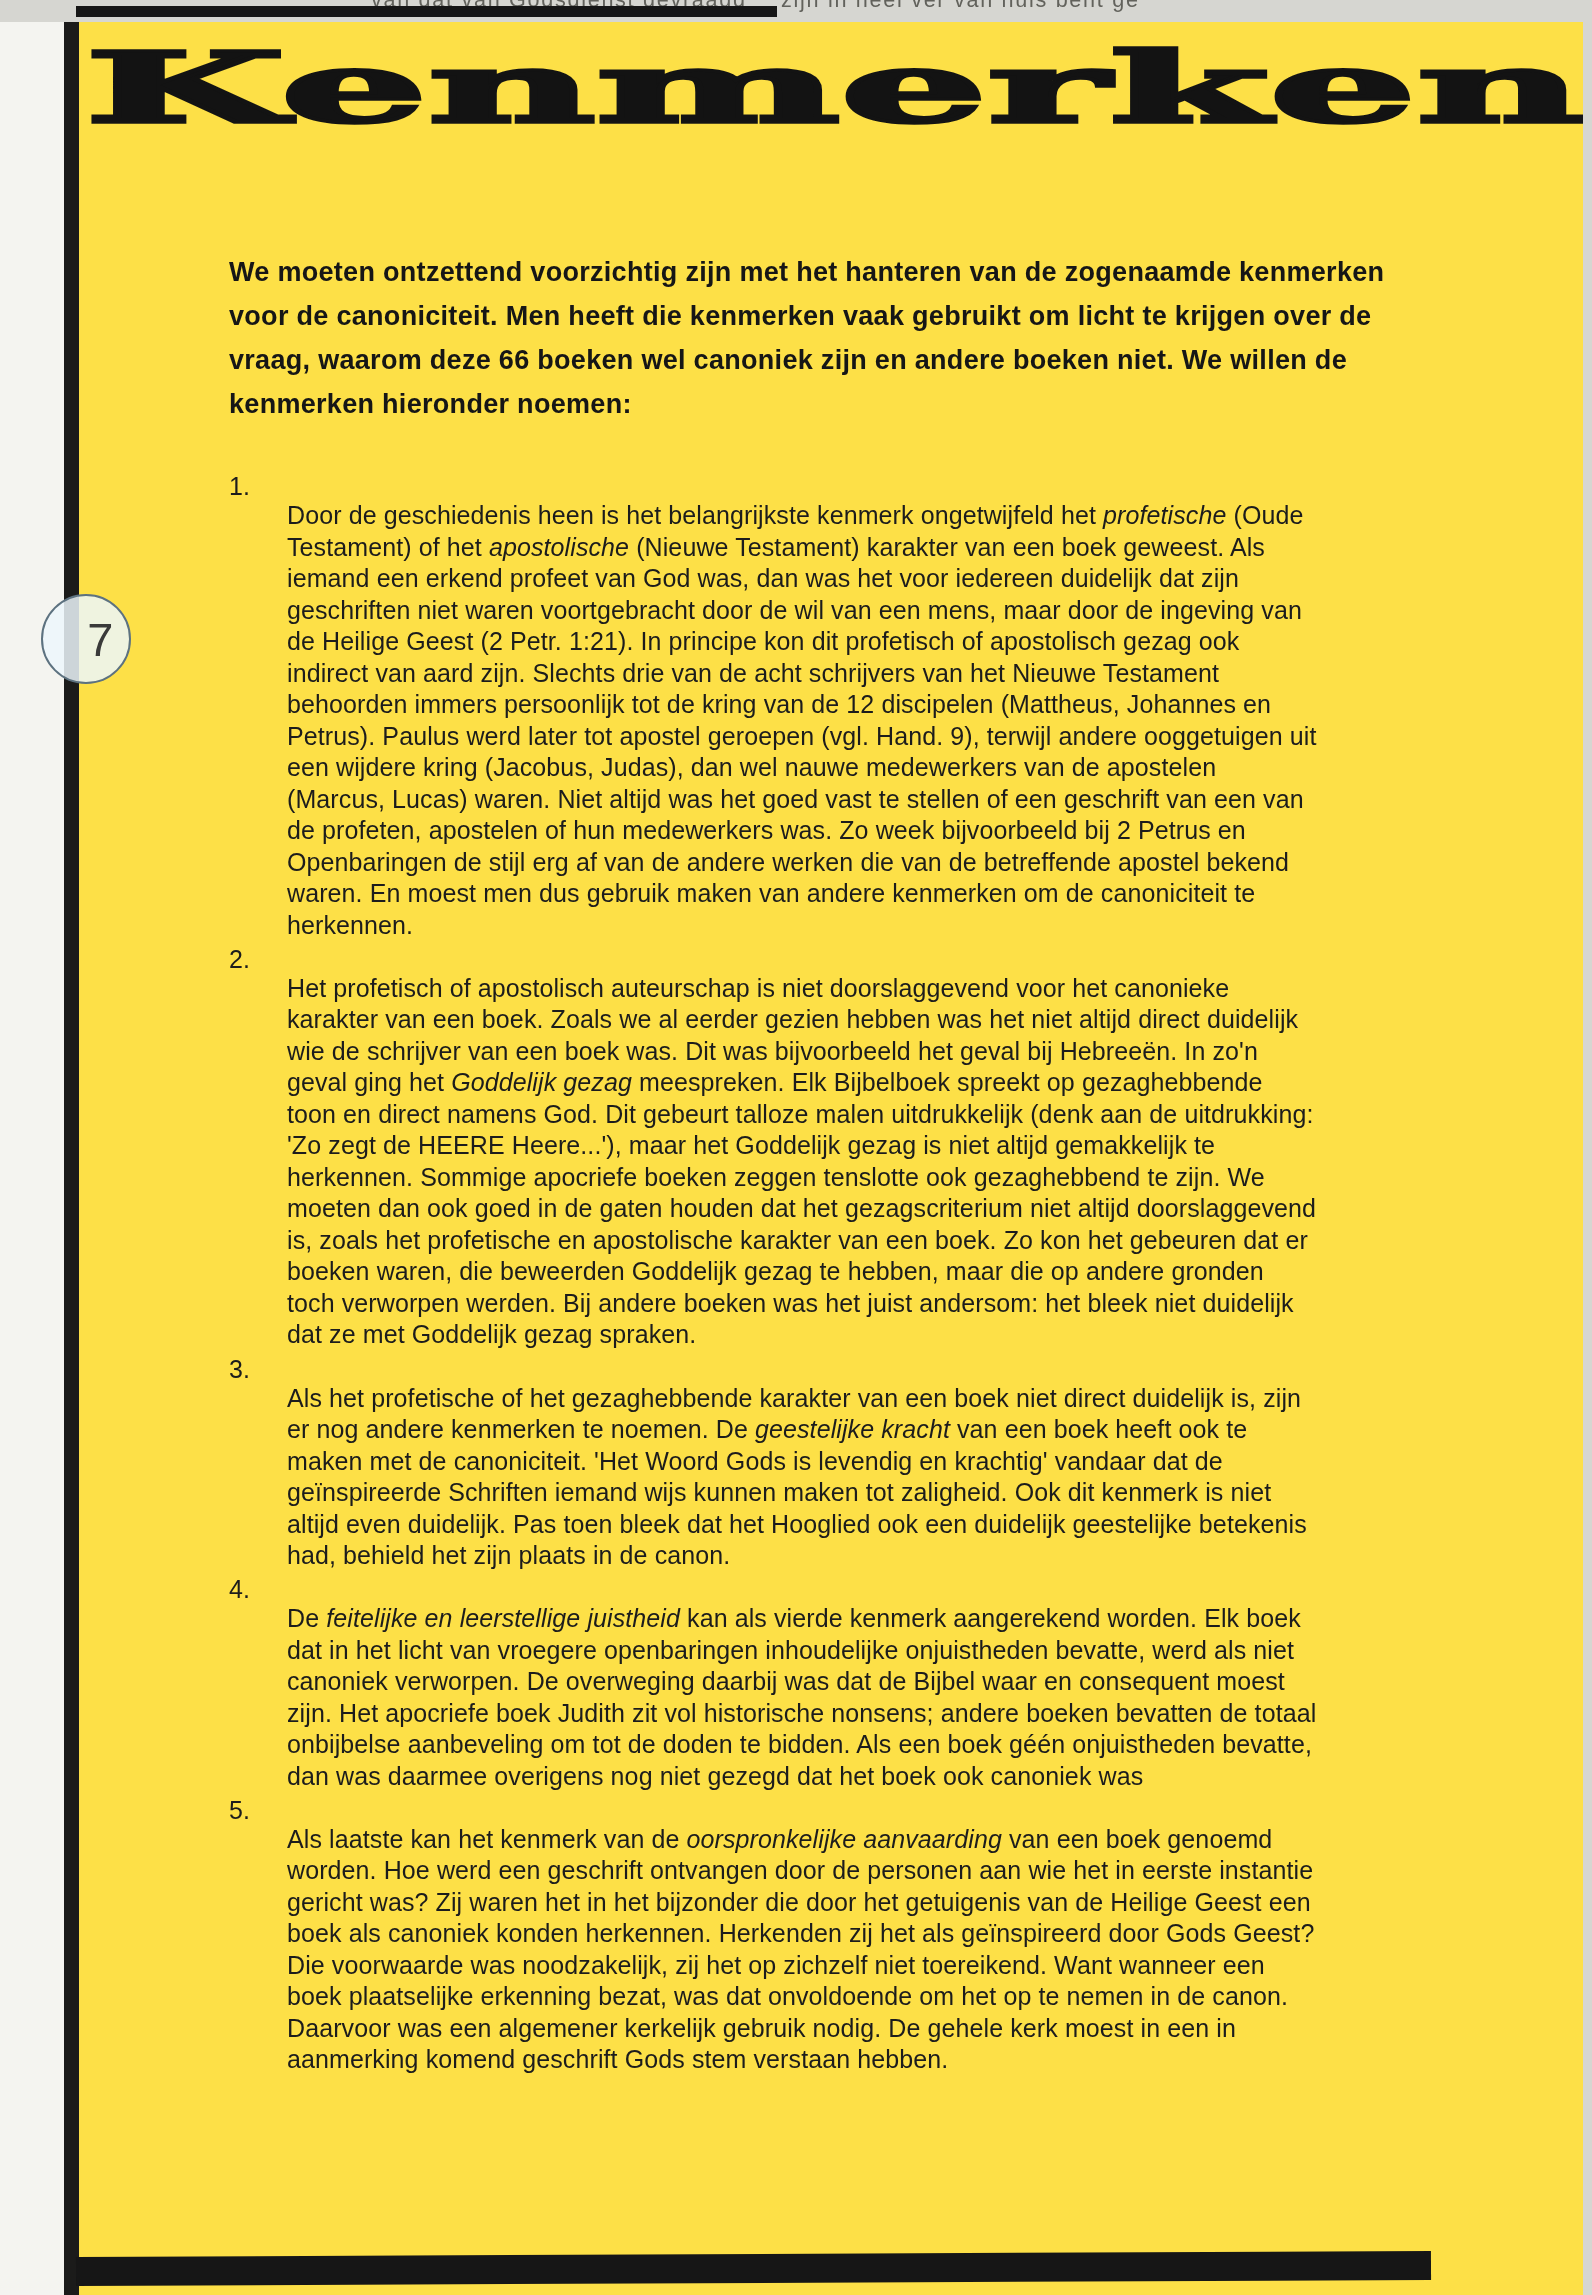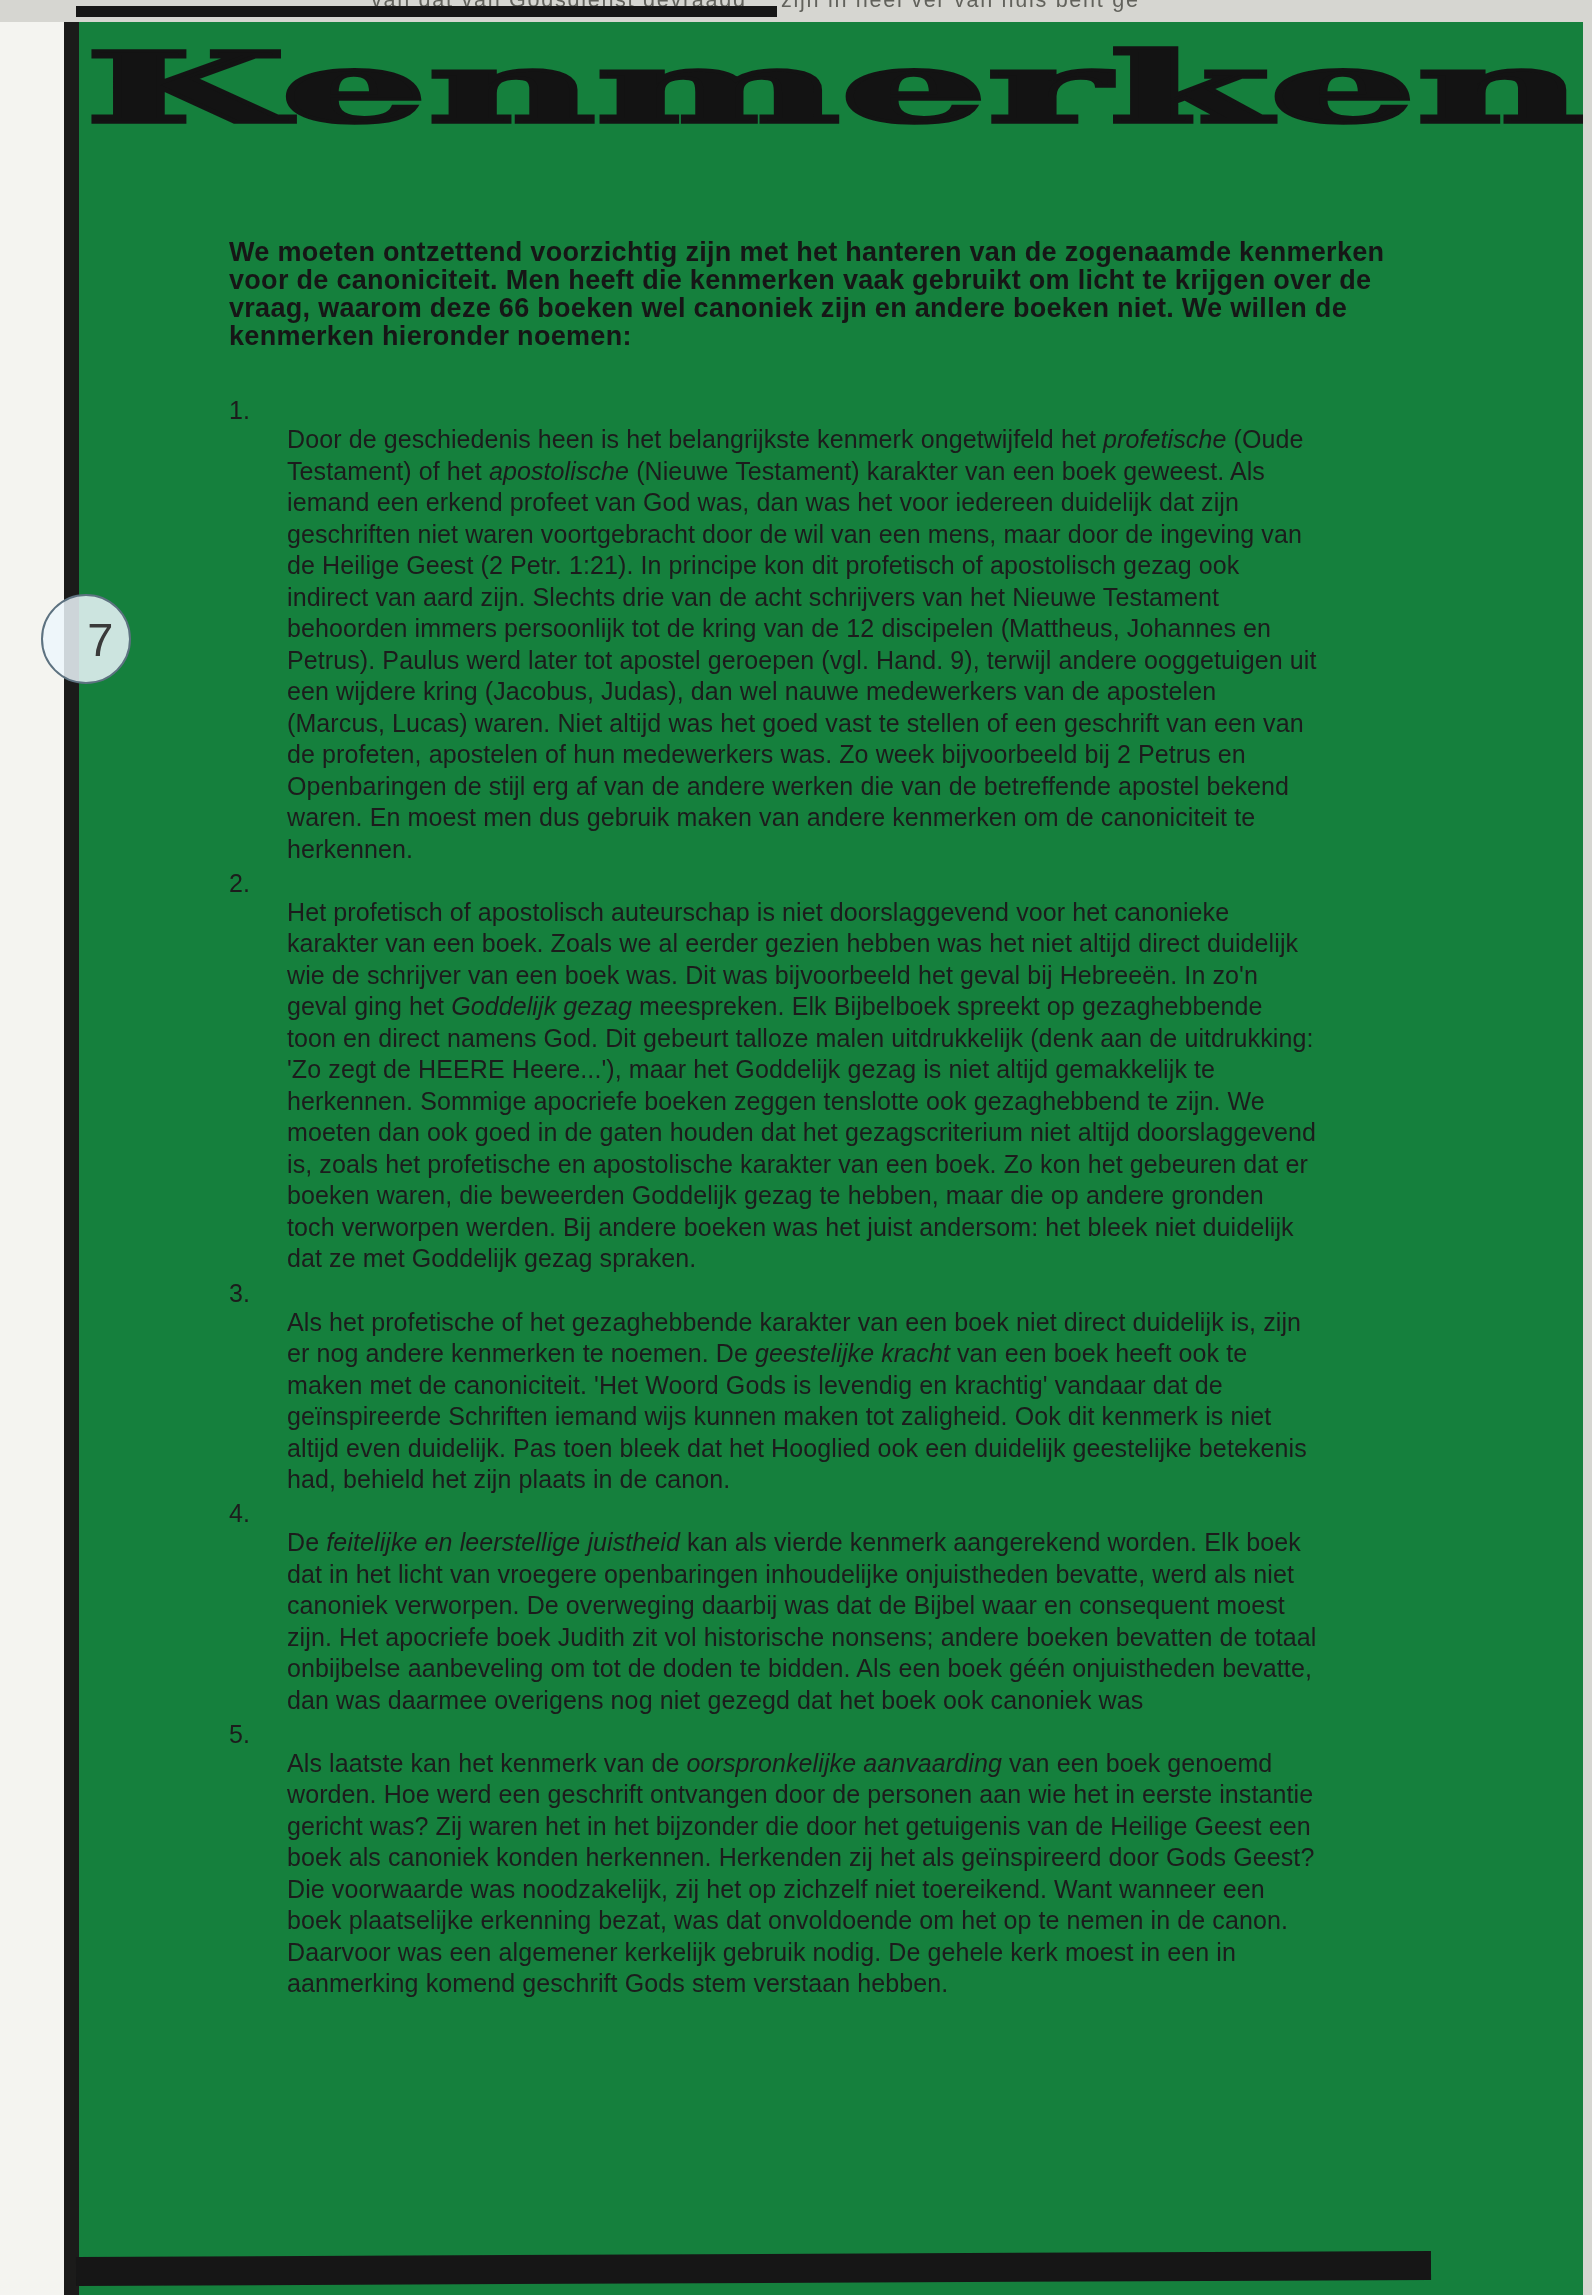--- a/index.html
+++ b/index.html
@@ -67,21 +67,21 @@
     width: 1355px; height: 28.5px;
     background: #161616;
     transform: rotate(-0.25deg);
     z-index: 4;
   }
   
   .page {
     position: absolute;
     left: 78px; top: 22.4px;
     right: 9.5px; bottom: 0;
-    background: #15803d;
+    background: #fde047;
     z-index: 1;
   }
   .title-svg {
     position: absolute;
     left: 5.2px; top: 21px;
     width: 1505px; height: 105px;
   }
   .title-svg text {
     font-family: "DejaVu Serif", "Liberation Serif", serif;
     font-weight: bold;
@@ -90,25 +90,25 @@
     stroke-width: 4px;
   }
   .content {
     position: absolute;
     left: 151px; top: 212px;
     width: 1161px;
   }
   .intro {
     font-weight: bold;
     font-size: 27px;
-    line-height: 28px;
+    line-height: 44px;
     letter-spacing: 0.3px;
     color: #161616;
     width: 1161px;
-    margin: 4px 0 45px 0;
+    margin: 16px 0 45px 0;
   }
   ol.char-list {
     list-style: none;
     margin: 0;
     padding: 0;
     width: 1089px;
   }
   ol.char-list li.item {
     display: grid;
     grid-template-columns: 58px 1fr;

